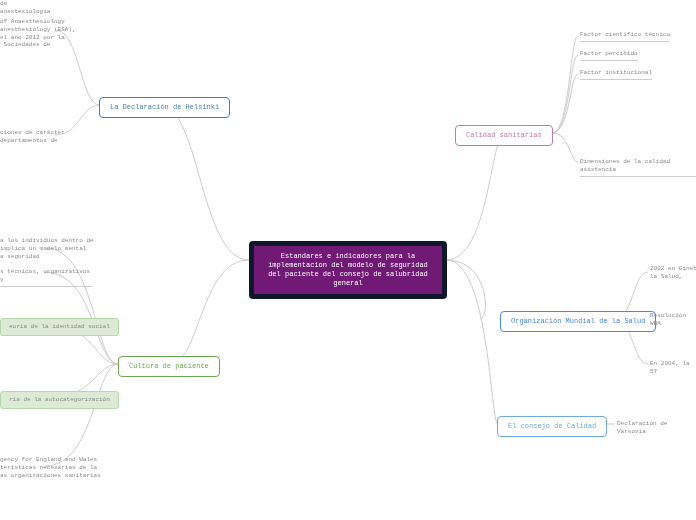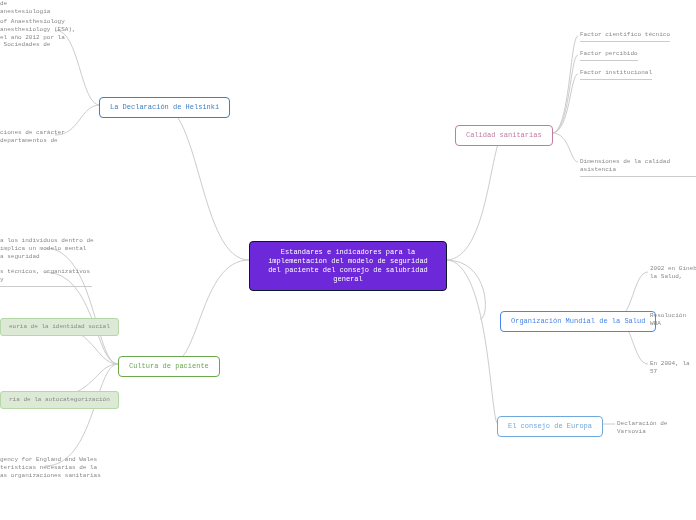--- a/index.html
+++ b/index.html
@@ -1,19 +1,19 @@
 <!DOCTYPE html>
 <html><head>
 <meta charset="utf-8">
 <style>
 *{box-sizing:border-box;margin:0;padding:0}
 body{width:696px;height:520px;background:#fff;font-family:"Courier New",monospace;font-size:7px;color:#555;position:relative;overflow:hidden}
 svg.conn{position:absolute;top:0;left:0;width:696px;height:520px;pointer-events:none}
 .node{position:absolute;padding:6px 10px;border-radius:4px;text-align:center;line-height:1.3;z-index:10}
-.root{background:#6d28d9;color:#fff;border:1px solid #0f172a;width:198px;font-size:7px}
+.root{background:#701a75;color:#fff;border:5px solid #0f172a;width:198px;font-size:7px}
 .main{background:#fff;border:1px solid;padding:5px 10px;font-size:7px;font-weight:normal;white-space:nowrap}
 .helsinki{border-color:#3f7fbf;color:#3f7fbf}
 .seguridad{border-color:#6aa84f;color:#6aa84f}
 .calidad{border-color:#c27ba0;color:#c27ba0}
 .oms{border-color:#4a86e8;color:#4a86e8}
 .consejo{border-color:#6fa8dc;color:#6fa8dc}
 .leaf{position:absolute;font-size:6px;color:#888;line-height:1.3;z-index:10}
 .ident{background:#dce9d5;border:1px solid #b6d7a8;padding:4px 8px;border-radius:3px}
 .autocat{background:#dce9d5;border:1px solid #b6d7a8;padding:4px 8px;border-radius:3px}
 .underline{border-bottom:1px solid #ccc;padding-bottom:2px}
@@ -84,15 +84,15 @@
 
 <div class="node main oms" style="left:500px;top:311px">
   <span>Organización Mundial de la Salud</span>
 </div>
 <div class="leaf" style="left:650px;top:265px;white-space:pre">2002 en Ginebra
 la Salud,</div>
 <div class="leaf" style="left:650px;top:312px">Resolución WHA</div>
 <div class="leaf" style="left:650px;top:360px">En 2004, la 57</div>
 
 <div class="node main consejo" style="left:497px;top:416px">
-  <span>El consejo de Europa</span>
+  <span>El consejo de Calidad</span>
 </div>
 <div class="leaf" style="left:617px;top:420px">Declaración de Varsovia</div>
 
 </body></html>

